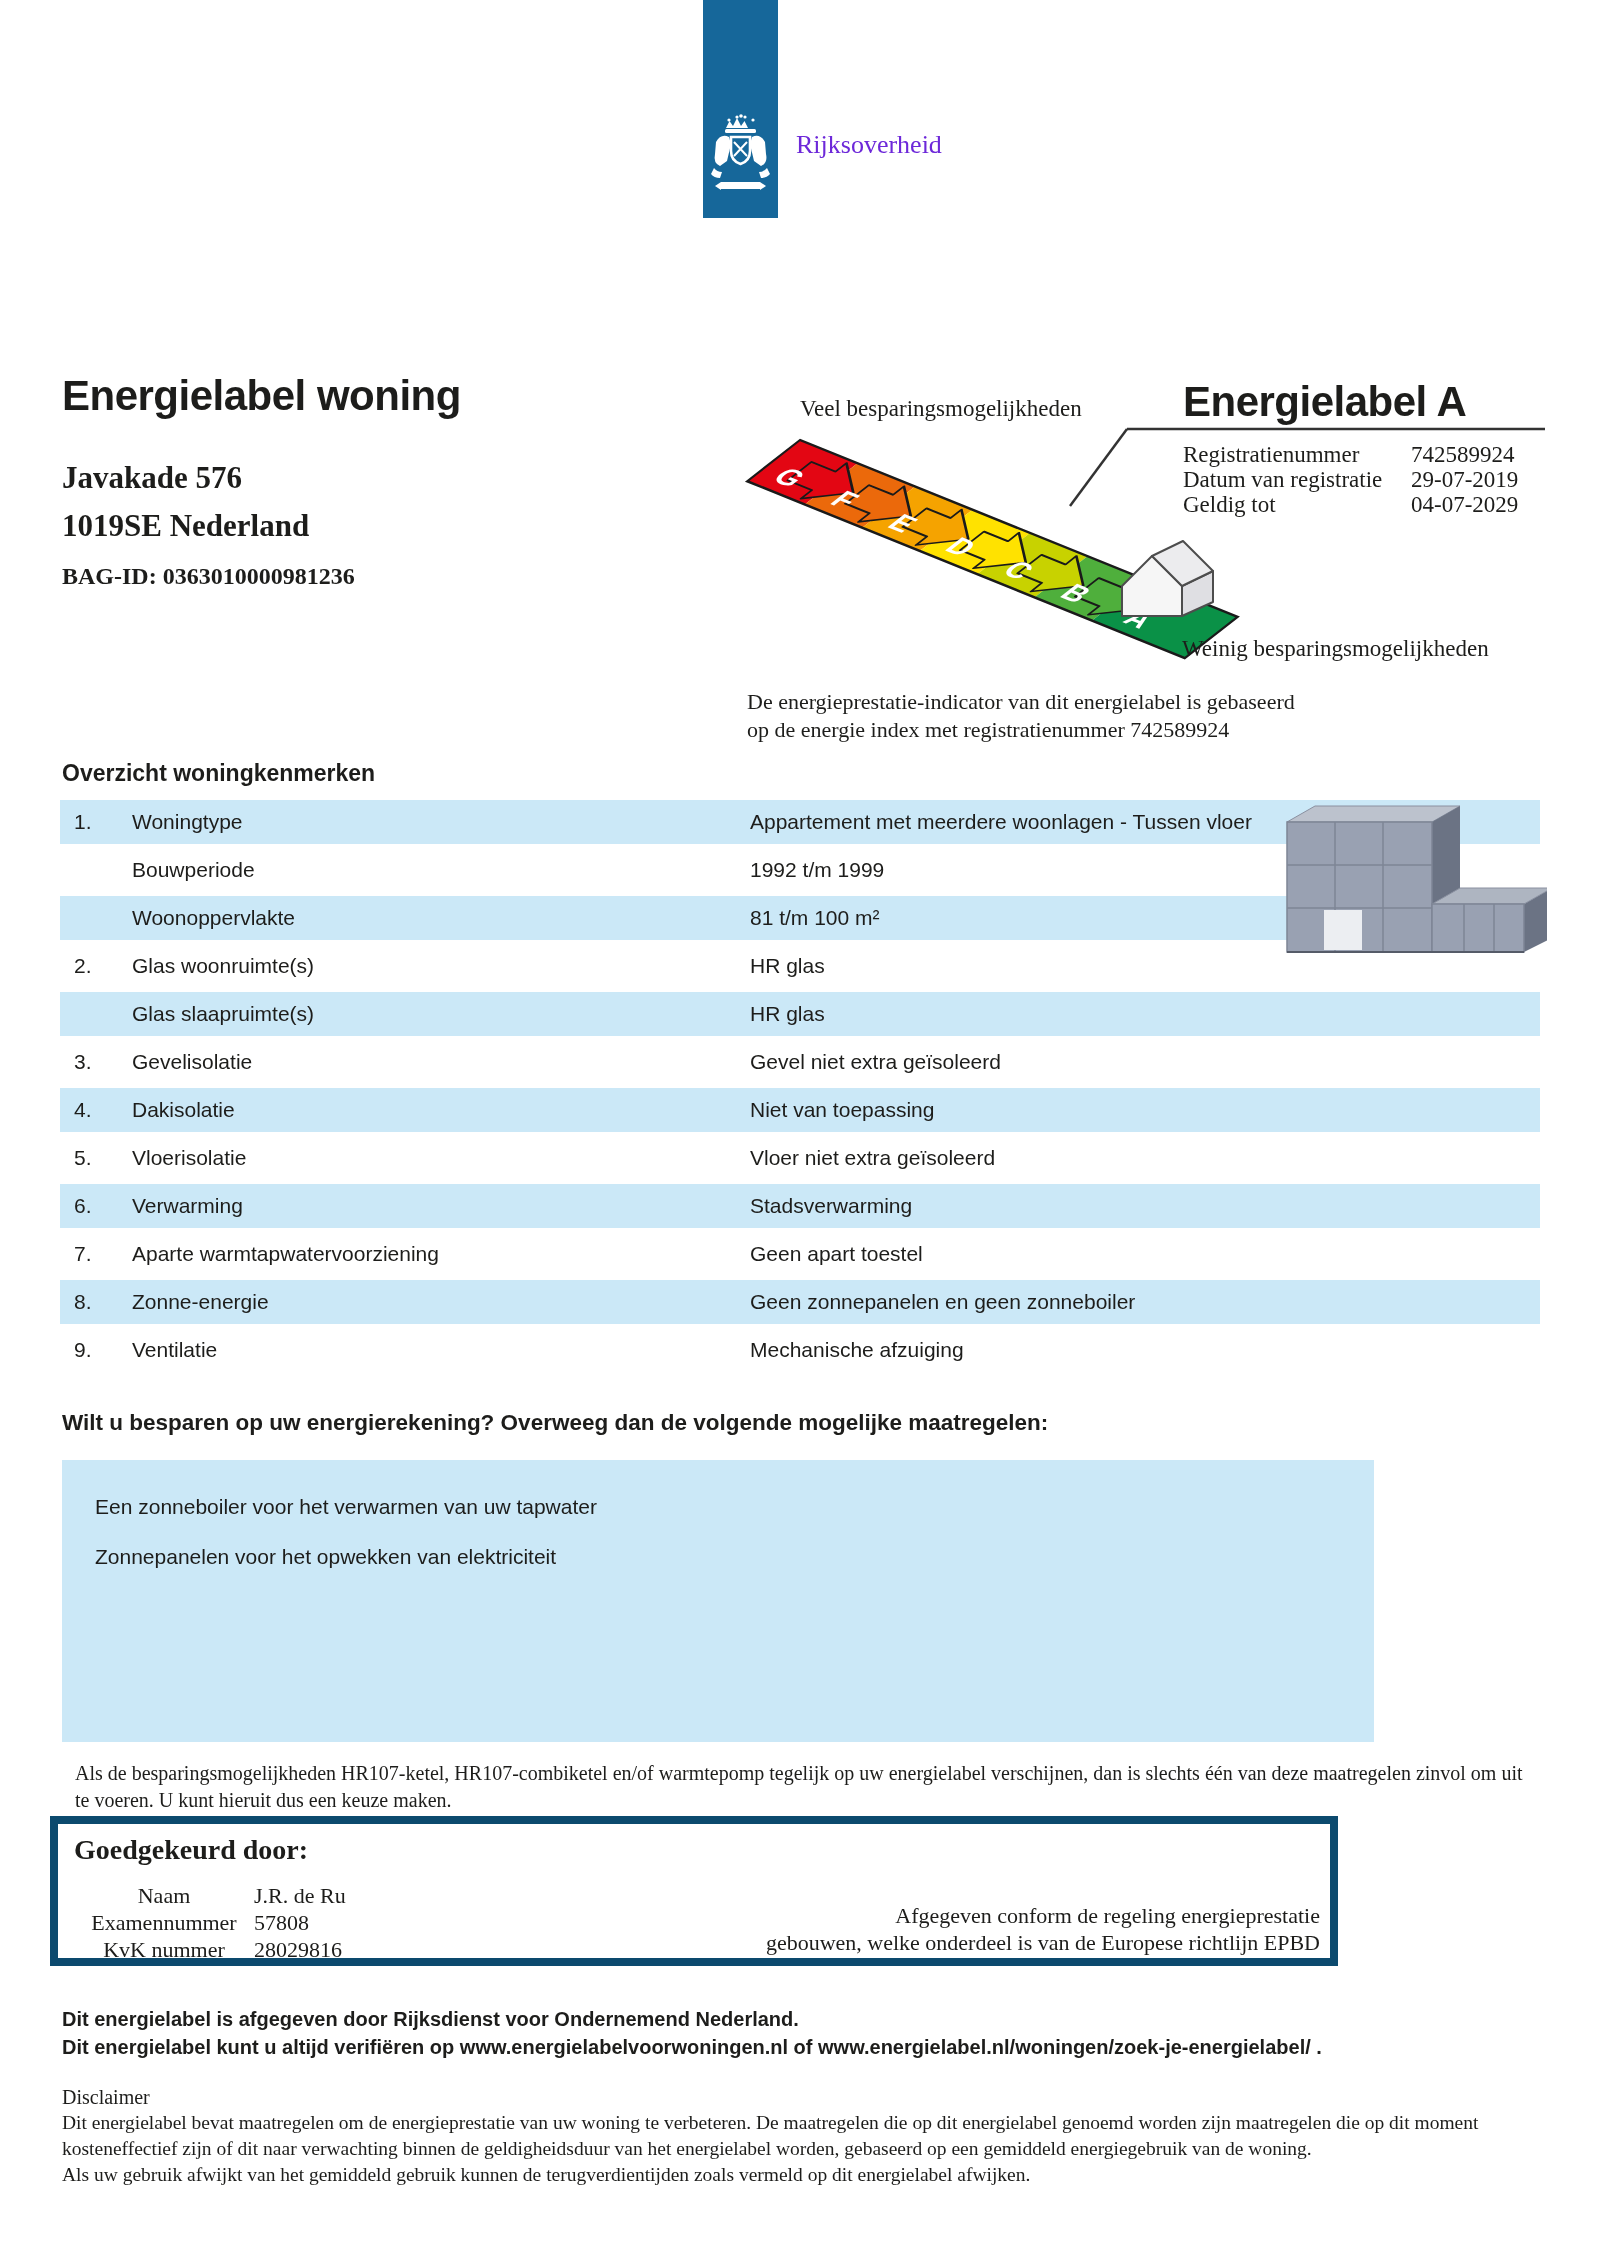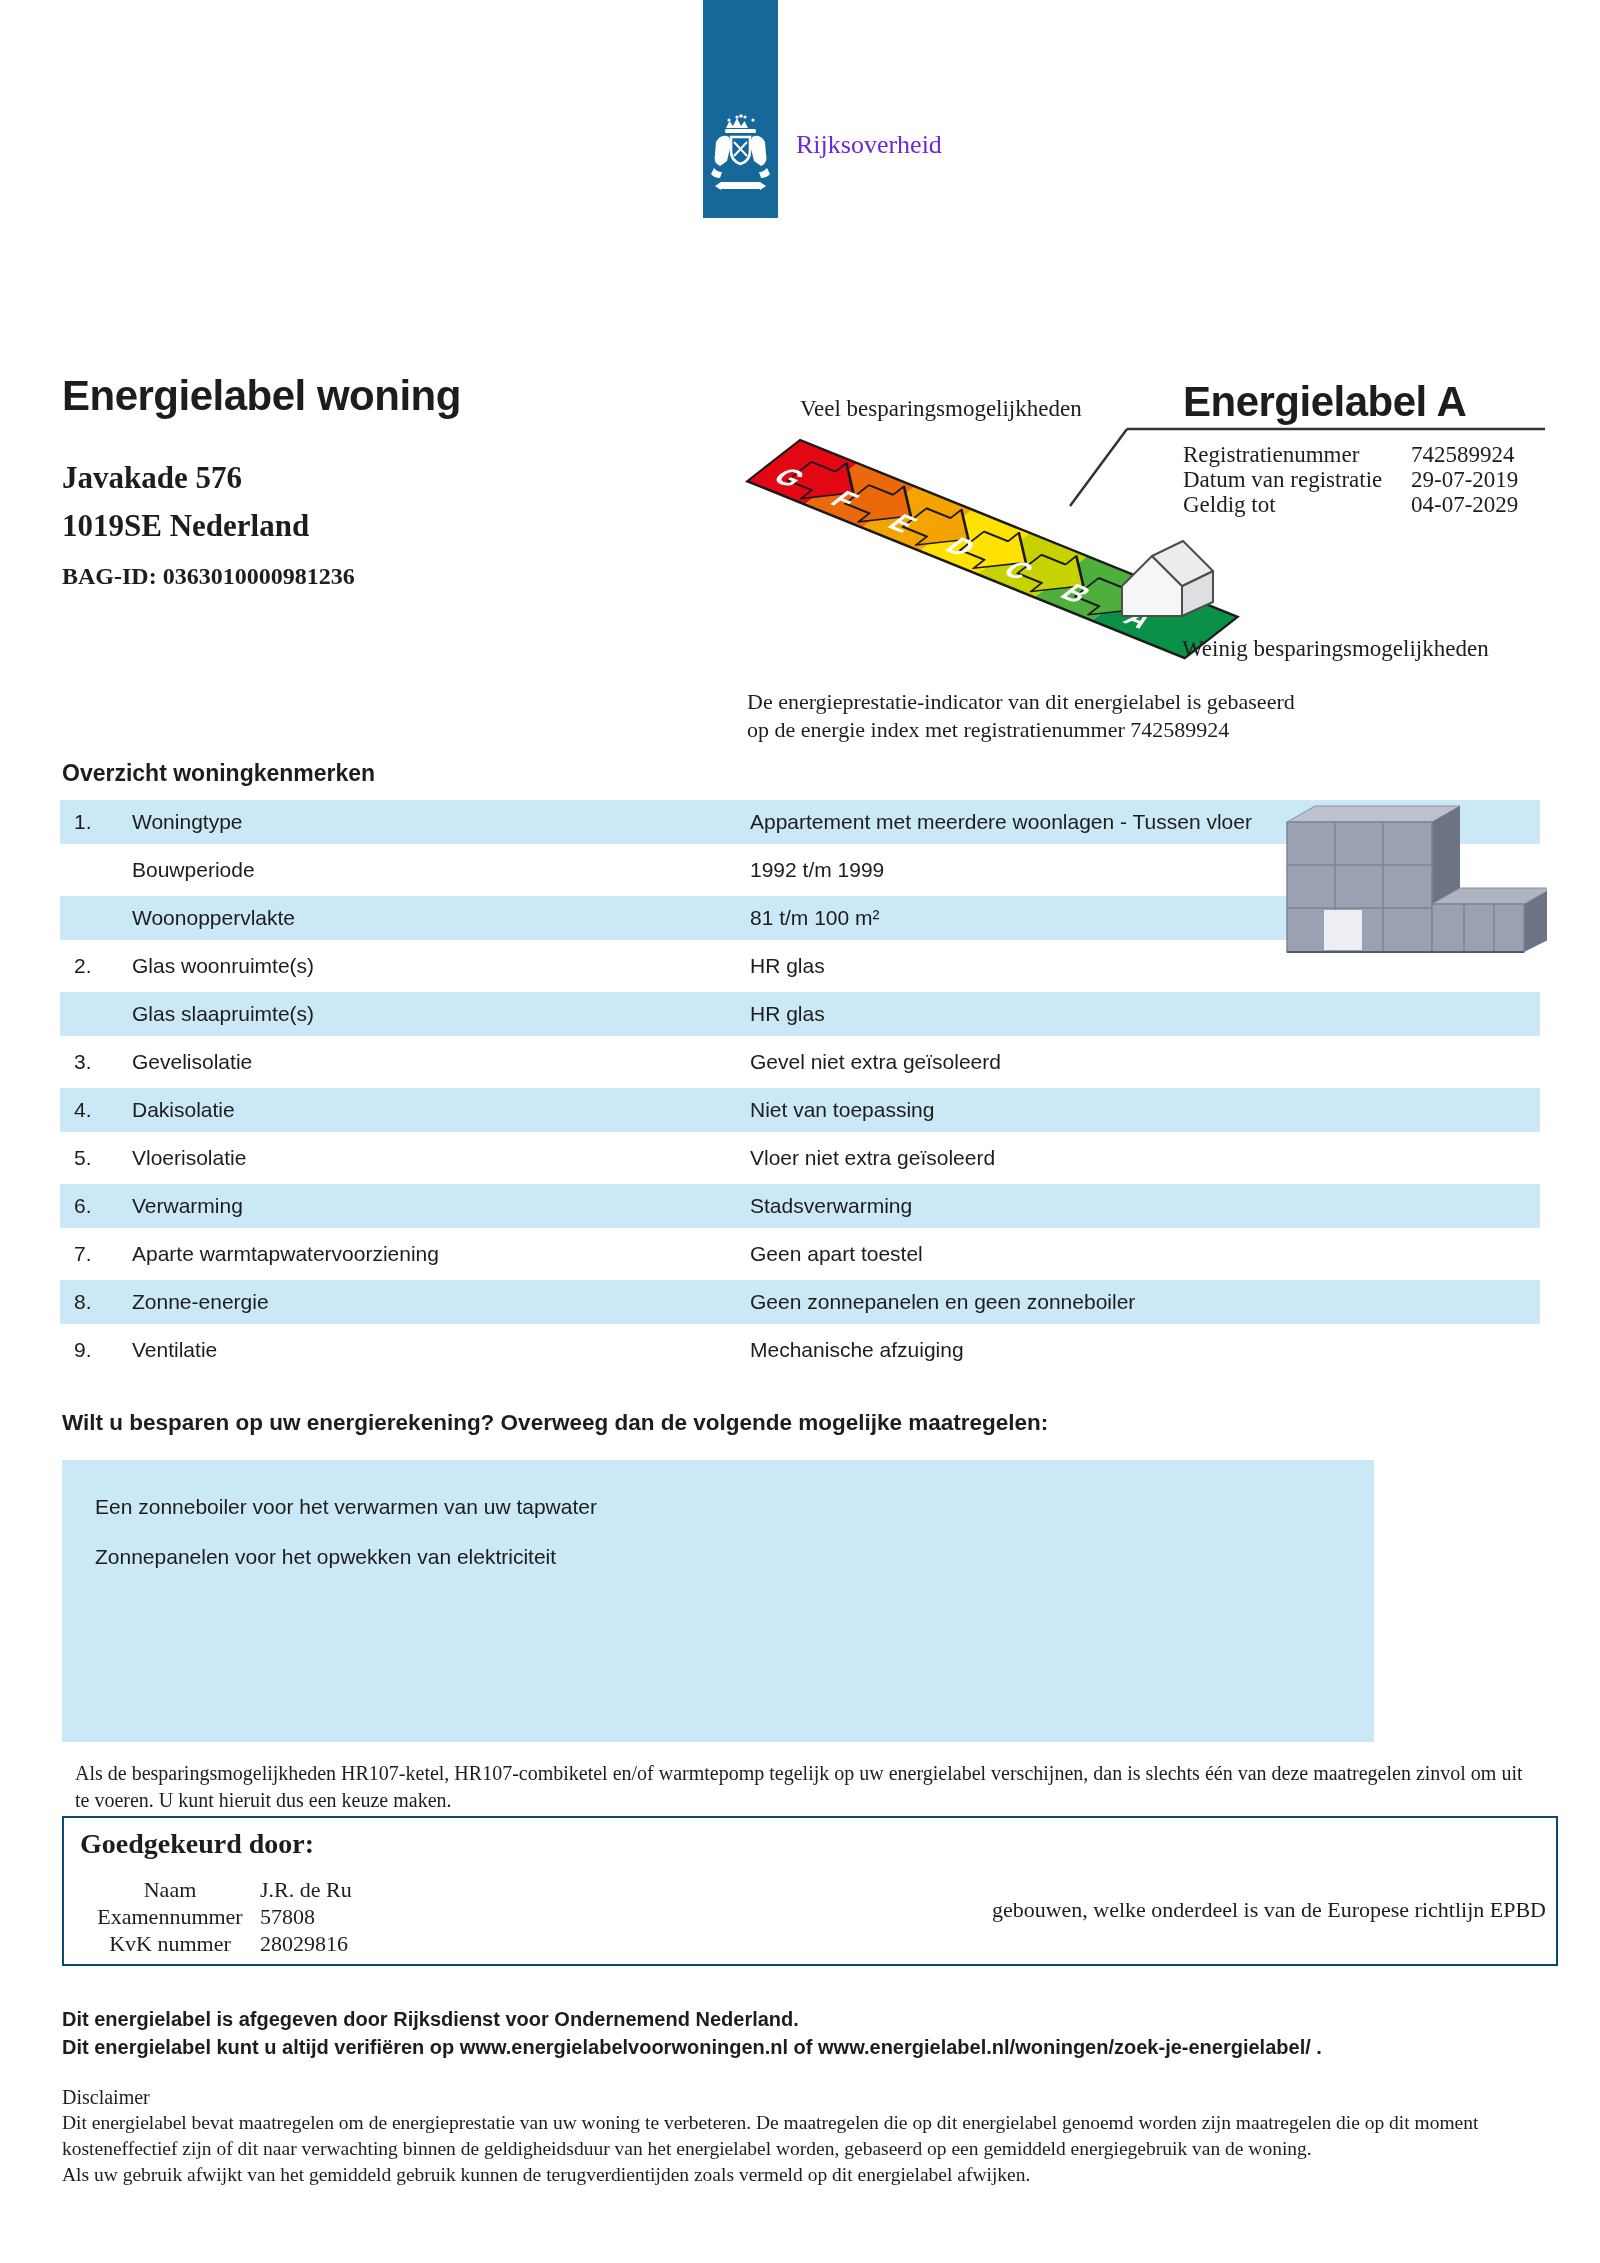--- a/index.html
+++ b/index.html
@@ -43,22 +43,22 @@
 
   
   .savings-title{position:absolute;left:62px;top:1410px;font-size:22.5px;font-weight:bold;}
   .savings-box{position:absolute;left:62px;top:1460px;width:1312px;height:282px;background:#cbe8f7;
                padding:0;box-sizing:border-box;}
   .savings-item{position:absolute;left:33px;font-size:21px;}
   .savings-note{position:absolute;left:75px;top:1760px;width:1465px;font-family:"Liberation Serif",serif;
                 font-size:20px;line-height:27px;}
 
   
-  .approval-box{position:absolute;left:62px;top:1816px;width:1496px;height:150px;
-                border:2px solid #0c4a6e;box-sizing:border-box;}
+  .approval-box{position:absolute;left:50px;top:1816px;width:1288px;height:150px;
+                border:8px solid #0c4a6e;box-sizing:border-box;}
   .approval-title{position:absolute;left:16px;top:10px;font-family:"Liberation Serif",serif;
                   font-weight:bold;font-size:28px;}
   .approval-fields{position:absolute;left:16px;top:58px;font-family:"Liberation Serif",serif;
                    font-size:22px;line-height:27px;}
   .field-row{display:flex;}
   .field-label{width:180px;text-align:center;}
   .conform{position:absolute;right:10px;top:78px;text-align:right;font-family:"Liberation Serif",serif;
            font-size:22px;line-height:27px;}
 
   
@@ -258,20 +258,21 @@
       <div class="field-row">
         <span class="field-label">Examennummer</span>
         <span class="field-value">57808</span>
       </div>
       <div class="field-row">
         <span class="field-label">KvK nummer</span>
         <span class="field-value">28029816</span>
       </div>
     </div>
     <div class="conform">
+      <div>Afgegeven conform de regeling energieprestatie</div>
       <div>gebouwen, welke onderdeel is van de Europese richtlijn EPBD</div>
     </div>
   </div>
 
   <div class="foot-bold" style="top:2008px;">Dit energielabel is afgegeven door Rijksdienst voor Ondernemend Nederland.</div>
   <div class="foot-bold" style="top:2036px;">Dit energielabel kunt u altijd verifiëren op www.energielabelvoorwoningen.nl of www.energielabel.nl/woningen/zoek-je-energielabel/ .</div>
   <div class="disclaimer-title">Disclaimer</div>
   <div class="disclaimer-body">
     <div>Dit energielabel bevat maatregelen om de energieprestatie van uw woning te verbeteren. De maatregelen die op dit energielabel genoemd worden zijn maatregelen die op dit moment kosteneffectief zijn of dit naar verwachting binnen de geldigheidsduur van het energielabel worden, gebaseerd op een gemiddeld energiegebruik van de woning.</div>
     <div>Als uw gebruik afwijkt van het gemiddeld gebruik kunnen de terugverdientijden zoals vermeld op dit energielabel afwijken.</div>

